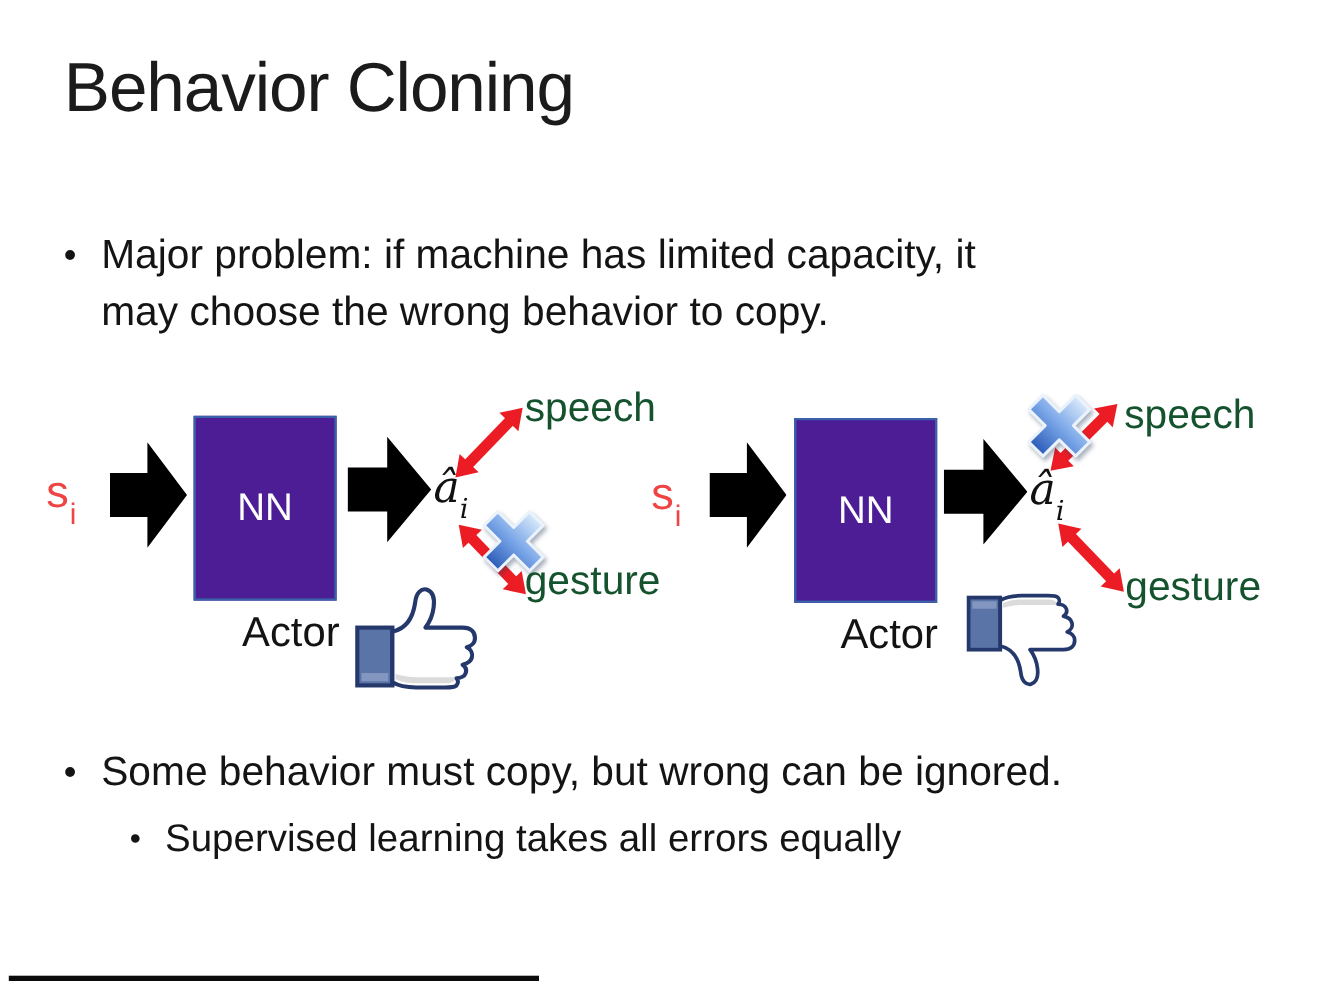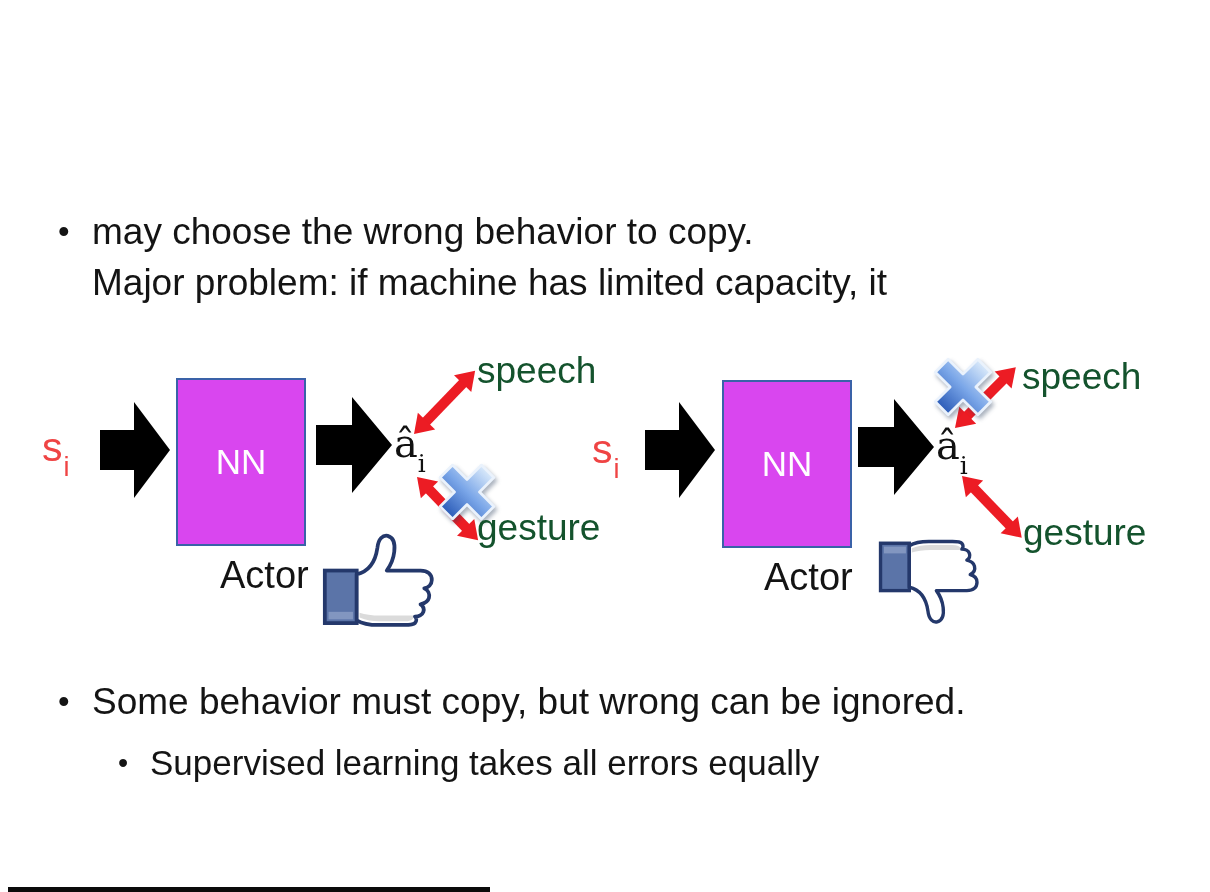--- a/index.html
+++ b/index.html
@@ -15,25 +15,25 @@
   .bullet .mark{width:34px;flex:0 0 34px;font-size:33px;}
   .bullet .bline{display:block;}
   .b1{left:58px;top:206px;}
   .b2{left:58px;top:676px;}
   .b3{left:118px;top:739px;font-size:35px;line-height:48px;}
   .b3 .mark{width:32px;flex:0 0 32px;font-size:29px;}
 
   
   .si{position:absolute;font-size:41px;color:#ef4444;}
   .si sub{font-size:27px;position:relative;top:6px;left:1px;}
-  .ahat{position:absolute;font-family:"DejaVu Serif",serif;font-size:40px;color:#111;}
+  .ahat{position:absolute;font-family:"DejaVu Serif",serif;font-style:italic;font-size:40px;color:#111;}
   .ahat sub{font-size:25px;position:relative;top:6px;}
 
   
-  .nnbox{position:absolute;width:130px;height:168px;background:#d946ef;border:2px solid #3A62A8;
+  .nnbox{position:absolute;width:130px;height:168px;background:#4c1d95;border:2px solid #3A62A8;
          box-sizing:border-box;display:flex;align-items:center;justify-content:center;}
   .nnbox span{color:#ffffff;font-size:35px;}
 
   
   .blkarrow{position:absolute;}
 
   
   .darrow{position:absolute;height:0;transform-origin:0 50%;}
   .darrow i{position:absolute;display:block;}
   .darrow .sh{left:14px;right:14px;top:-5px;height:10px;background:#EC1C24;}
@@ -49,26 +49,27 @@
   .thumb{position:absolute;}
   .flipv{transform:scaleY(-1);}
 
   .bottom-bar{position:absolute;left:8px;bottom:0;width:482px;height:5px;background:#0b0b0b;}
 </style>
 </head>
 <body>
 
 <div class="slide">
 
+  <div class="title">Behavior Cloning</div>
 
   <div class="bullet b1">
     <span class="mark">•</span>
     <span class="btext">
+      <span class="bline">Major problem: if machine has limited capacity, it</span>
       <span class="bline">may choose the wrong behavior to copy.</span>
-      <span class="bline">Major problem: if machine has limited capacity, it</span>
     </span>
   </div>
 
   <div class="si" style="left:42px;top:424px;"><span>s</span><sub>i</sub></div>
 
   <svg class="blkarrow" style="left:100px;top:402px;" width="70" height="96" viewBox="0 0 70 96">
     <polygon points="0,28 34,28 34,0 70,48 34,96 34,68 0,68" fill="#000"></polygon>
   </svg>
 
   <div class="nnbox" style="left:176px;top:378px;">

